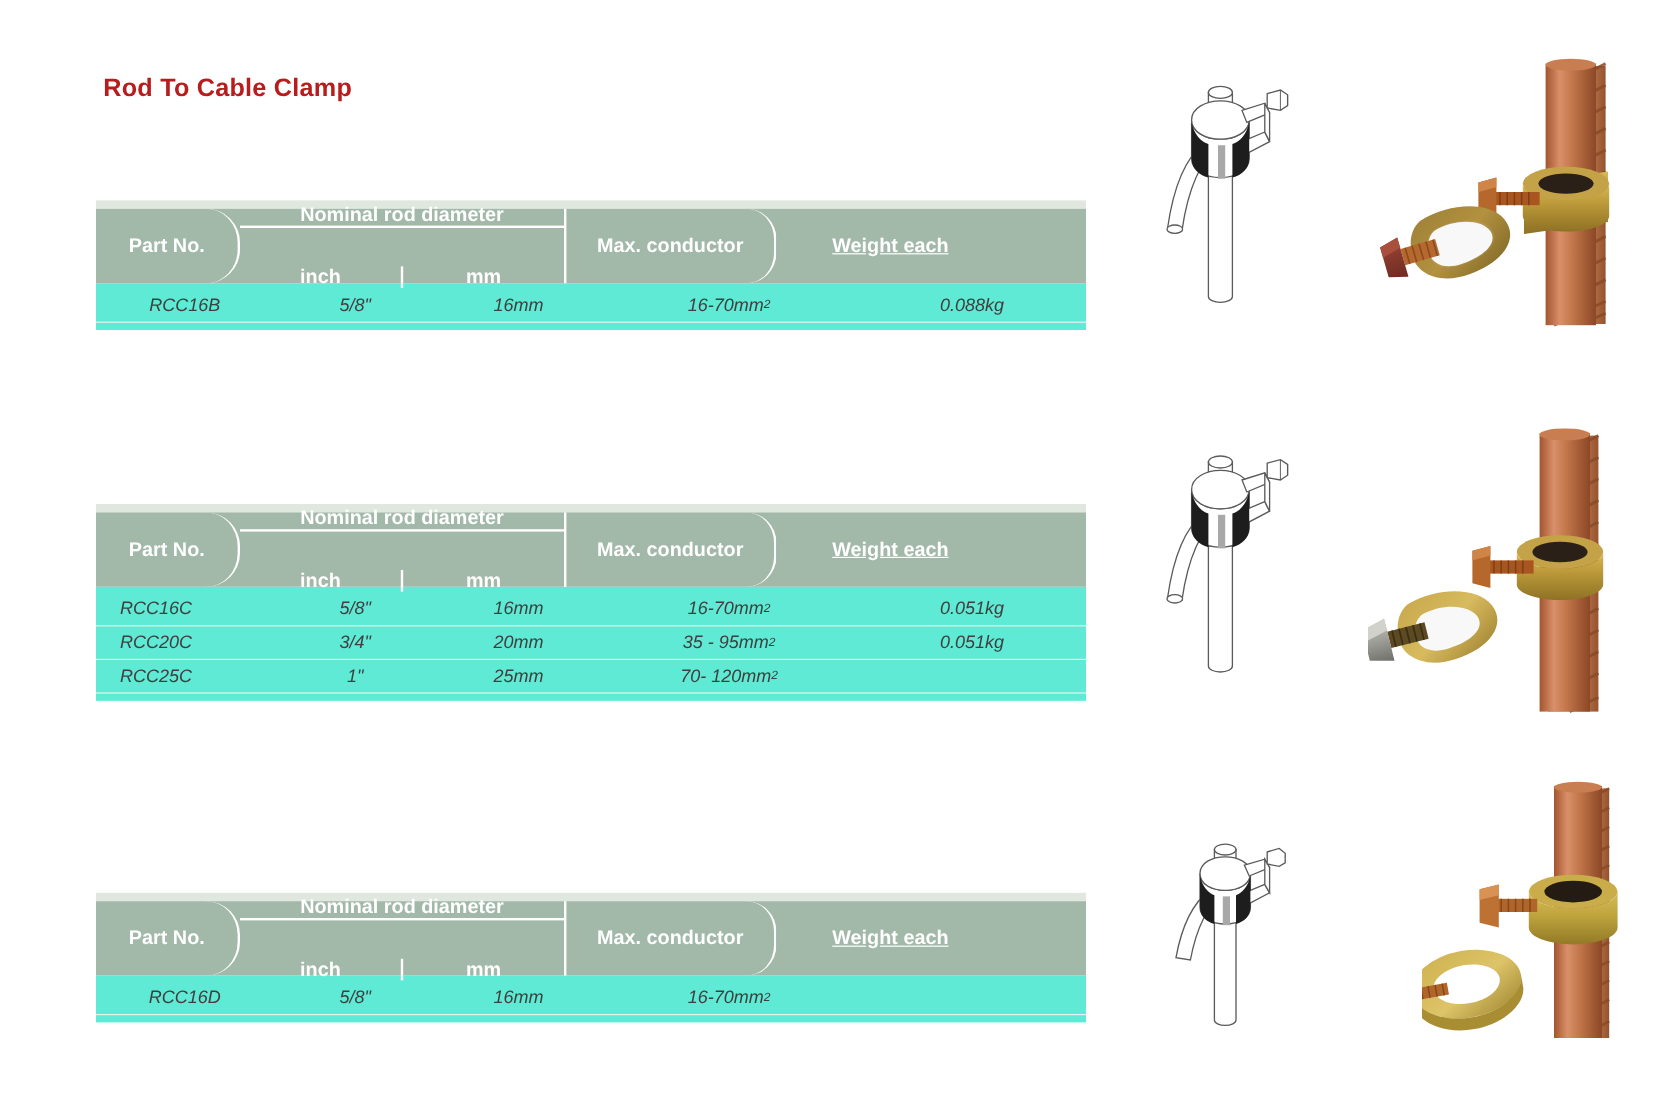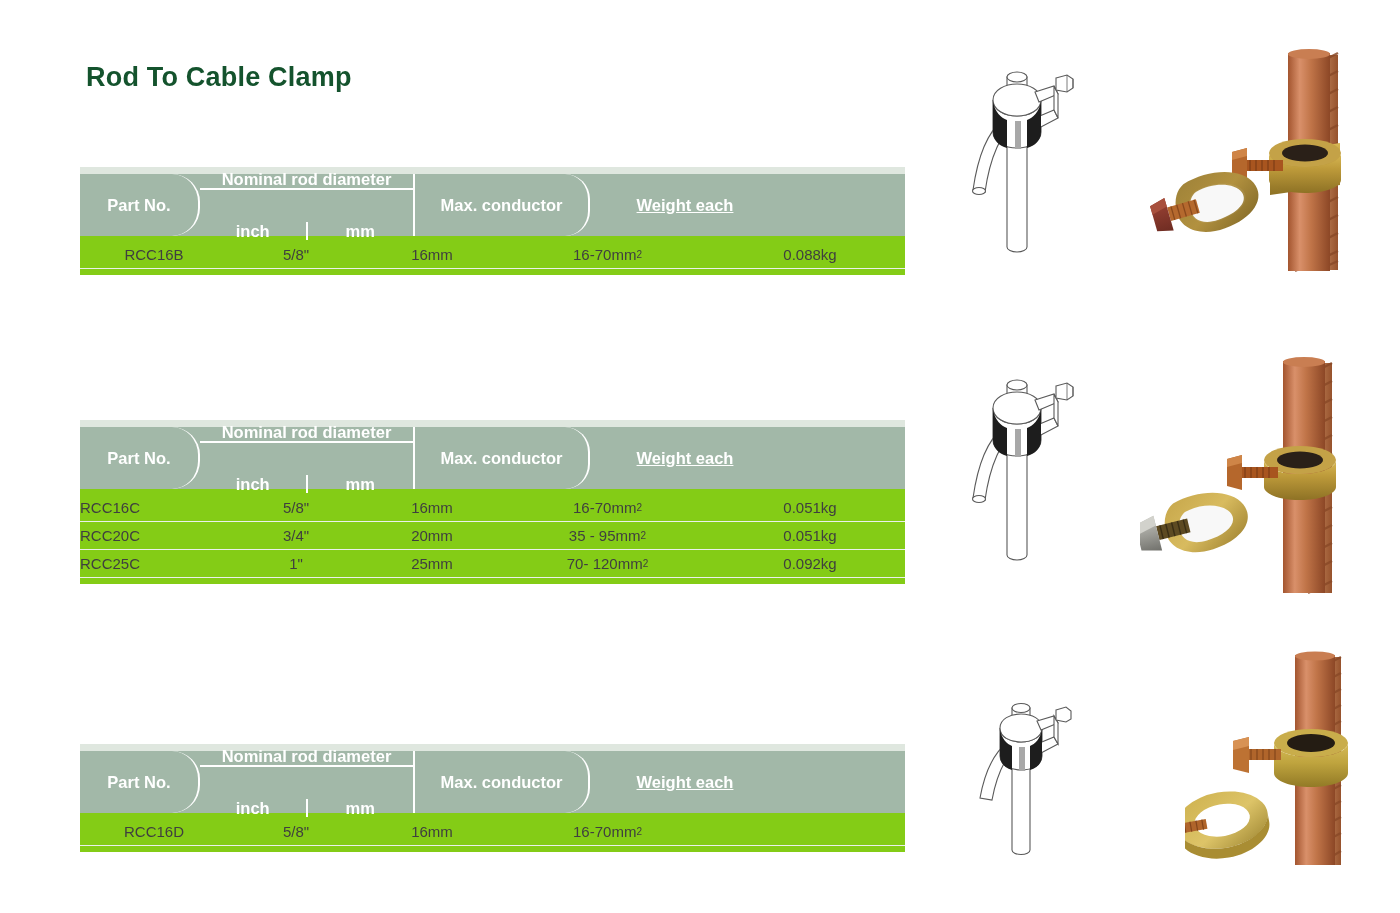--- a/index.html
+++ b/index.html
@@ -7,23 +7,23 @@
     width: 1400px; height: 913px;
     background: #ffffff;
     font-family: "Liberation Sans", sans-serif;
     overflow: hidden;
   }
   .page { position: relative; width: 1400px; height: 913px; background: #fff; }
 
   .page-title {
     position: absolute;
     left: 86px; top: 62px;
-    font-size: 27px;
+    font-size: 21px;
     font-weight: bold;
-    color: #14532d;
+    color: #b91c1c;
     letter-spacing: 0.2px;
   }
 
   
   .spec-table {
     position: absolute;
     left: 80px;
     width: 825px;
   }
   .table-top-strip {
@@ -41,41 +41,41 @@
     justify-content: center;
     color: #ffffff;
     font-weight: bold;
     font-size: 16.5px;
     border-right: 2px solid #ffffff;
     text-align: center;
     line-height: 1.1;
   }
   .th:last-child { border-right: none; }
   .th-part   { width: 120px; border-radius: 28px; }
-  .th-nom    { width: 215px; flex-direction: column; padding: 0; gap: 32px; }
+  .th-nom    { width: 272px; flex-direction: column; padding: 0; gap: 32px; }
   .th-nom .nom-title {
     height: 31px;
     width: 100%;
     display: flex; align-items: center; justify-content: center;
     border-bottom: 2px solid #ffffff;
   }
   .th-nom .nom-subs {
     height: 31px; width: 100%;
     display: flex;
   }
   .th-nom .nom-sub {
     flex: 1;
     display: flex; align-items: center; justify-content: center;
     border-right: 2px solid #ffffff;
   }
   .th-nom .nom-sub:last-child { border-right: none; text-align: center; }
   .th-cond   { width: 175px; border-radius: 25px; }
   .th-weight { width: 190px; text-decoration: underline; }
 
-  .tbody { background: #84cc16; }
+  .tbody { background: #5eead4; font-style: italic; }
   .trow {
     display: flex;
     height: 28px;
     align-items: center;
     border-bottom: 1px solid #eaf0ea;
   }
   .trow:last-child { border-bottom: none; }
   .td {
     font-size: 15px;
     color: #3f3f3f;
@@ -85,21 +85,21 @@
     height: 100%;
   }
   .td-part   { width: 148px; }
   .td-inch   { width: 136px; }
   .td-mm     { width: 136px; }
   .td-cond   { width: 215px; }
   .td-weight { width: 190px; }
   .td sup { font-size: 10px; vertical-align: super; }
 
   
-  .align-left .td-part { justify-content: flex-start; }
+  .align-left .td-part { justify-content: flex-start; padding-left: 20px; }
 
   .tbody-pad-top { height: 5px; }
   .tbody-pad-bot { height: 6px; }
 
   
   .line-art { position: absolute; }
 
   
   .photo { position: absolute; }
 </style>
@@ -177,21 +177,20 @@
         <div class="td td-weight">0.051kg</div>
       </div>
       <div class="trow">
         <div class="td td-part">RCC25C</div>
         <div class="td td-inch">1"</div>
         <div class="td td-mm">25mm</div>
         <div class="td td-cond">
             <span>70- 120mm</span>
             <sup>2</sup>
           </div>
-        <div class="td td-weight">0.092kg</div>
       </div>
       <div class="tbody-pad-bot"></div>
     </div>
   </div>
 
   <div class="spec-table" style="top:744px;">
     <div class="table-top-strip"></div>
     <div class="thead">
       <div class="th th-part">Part No.</div>
       <div class="th th-nom">

